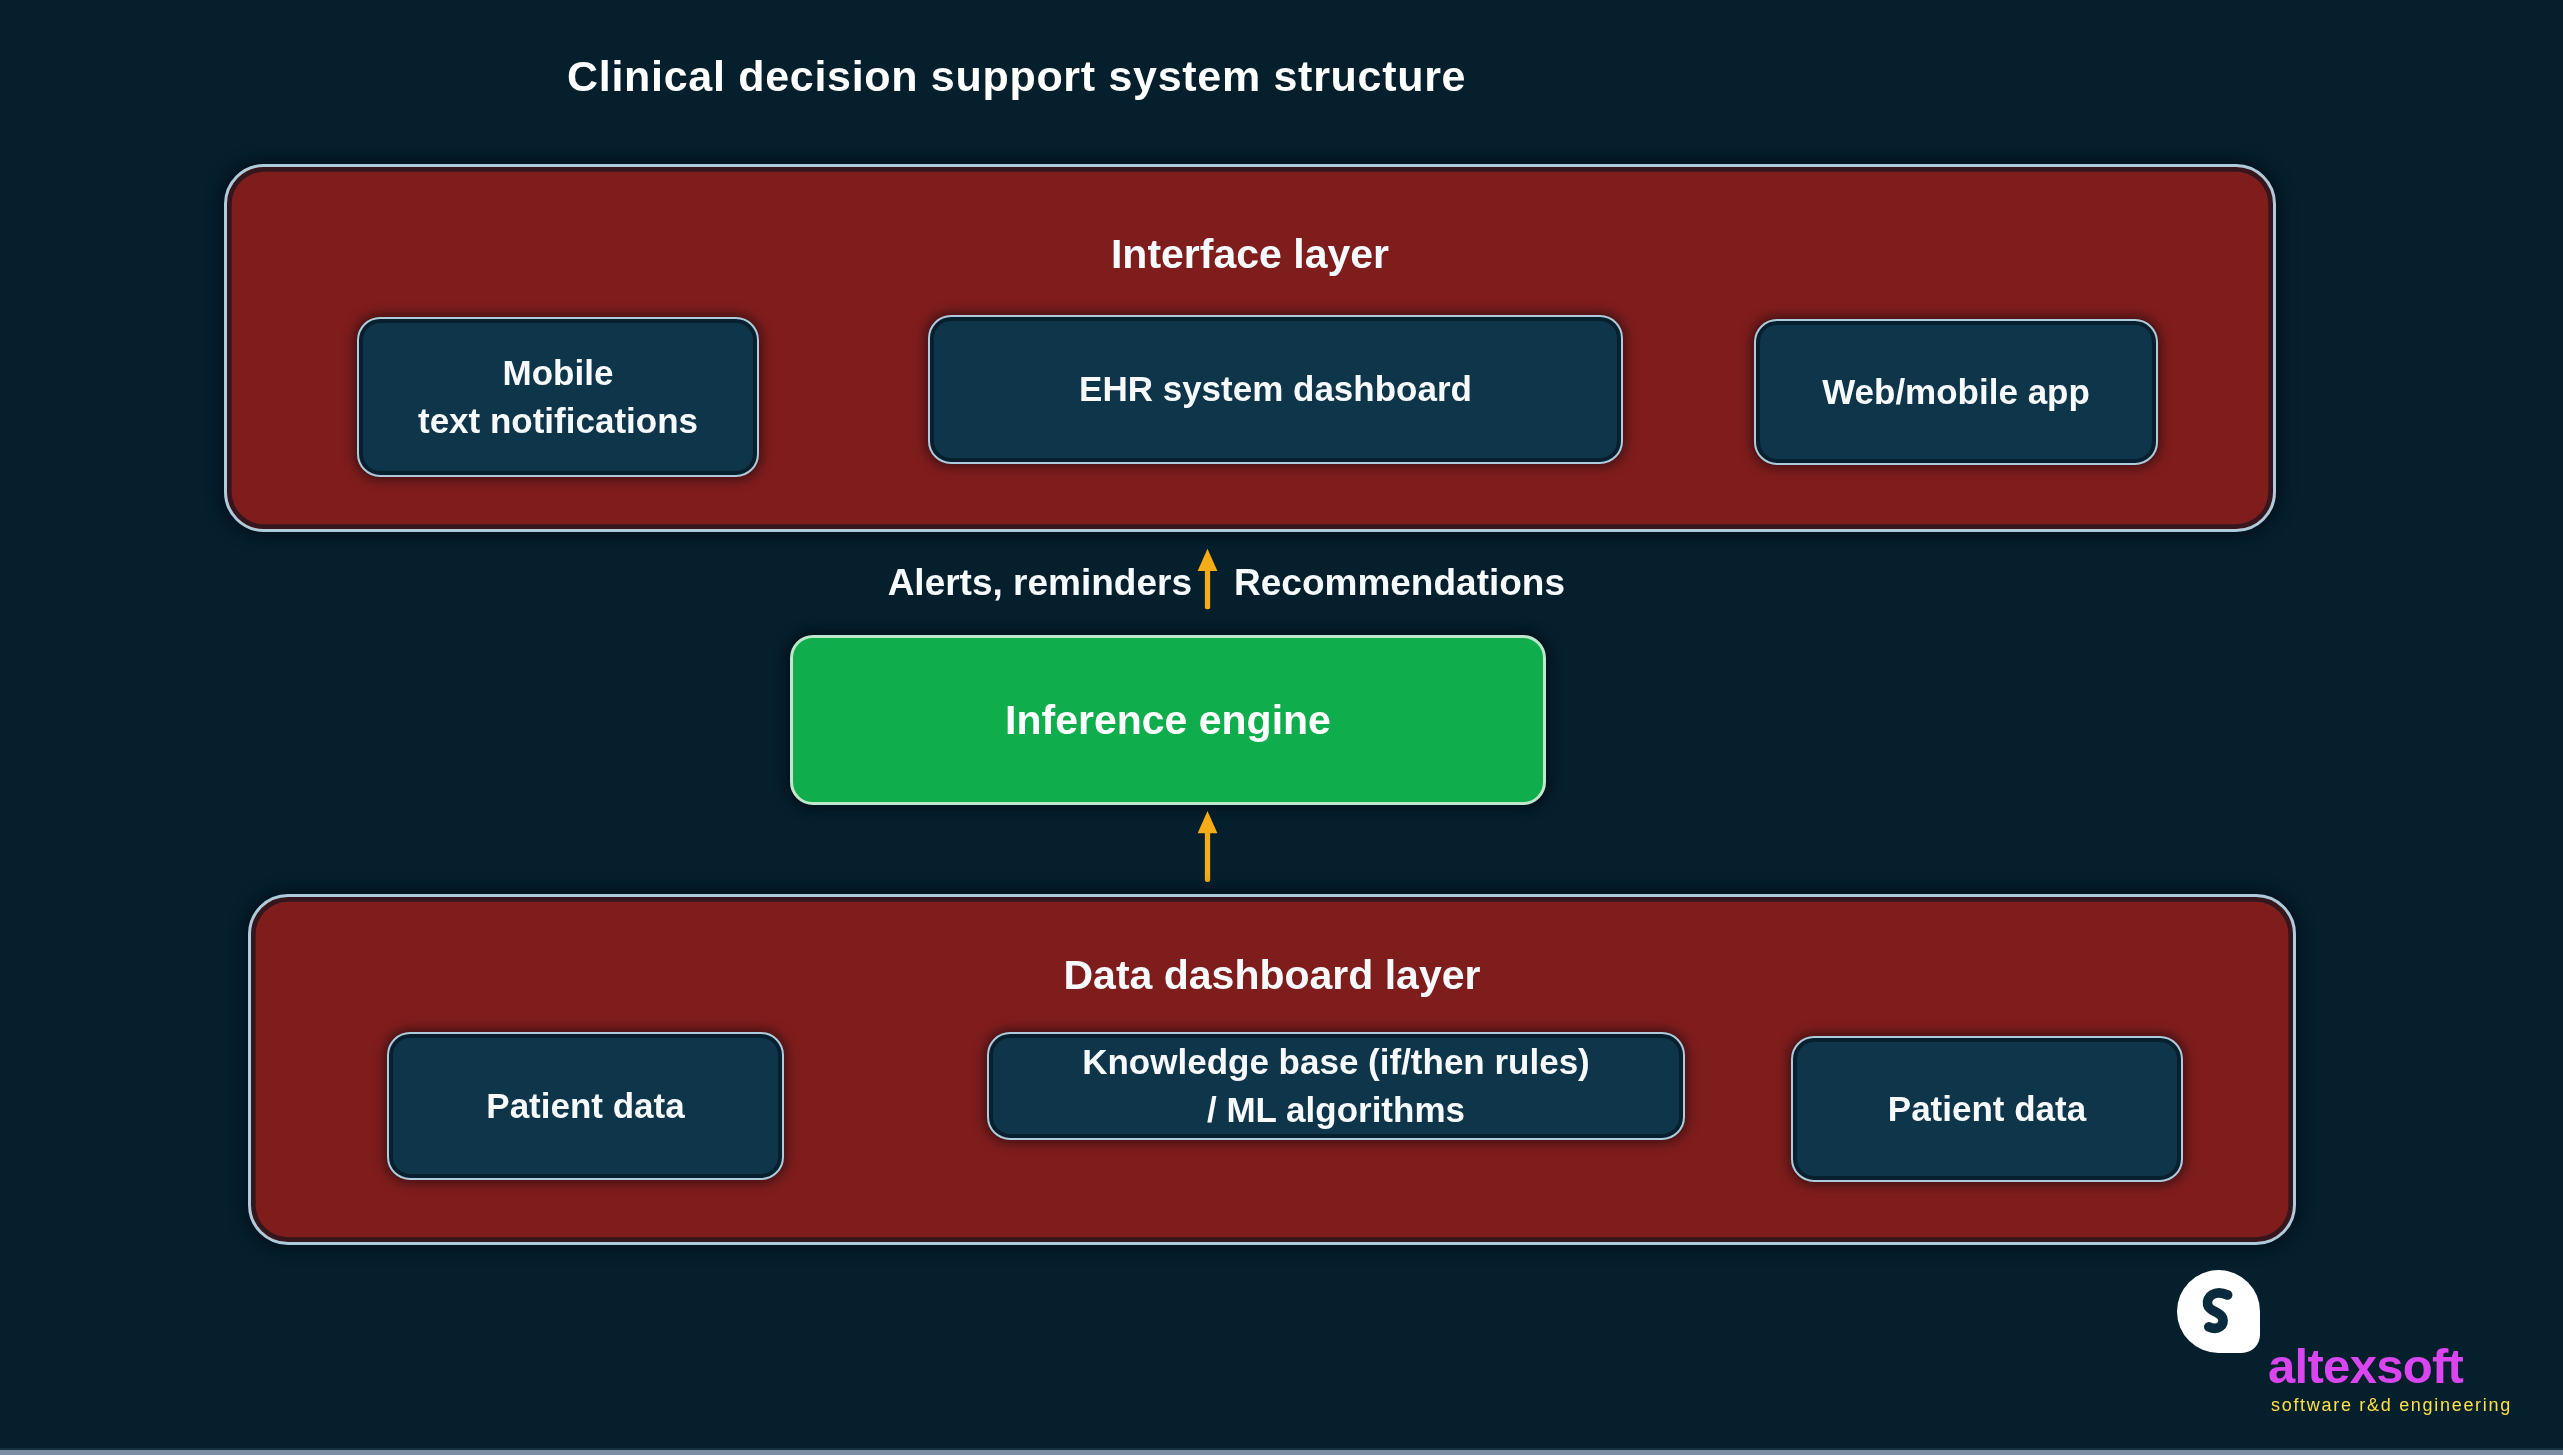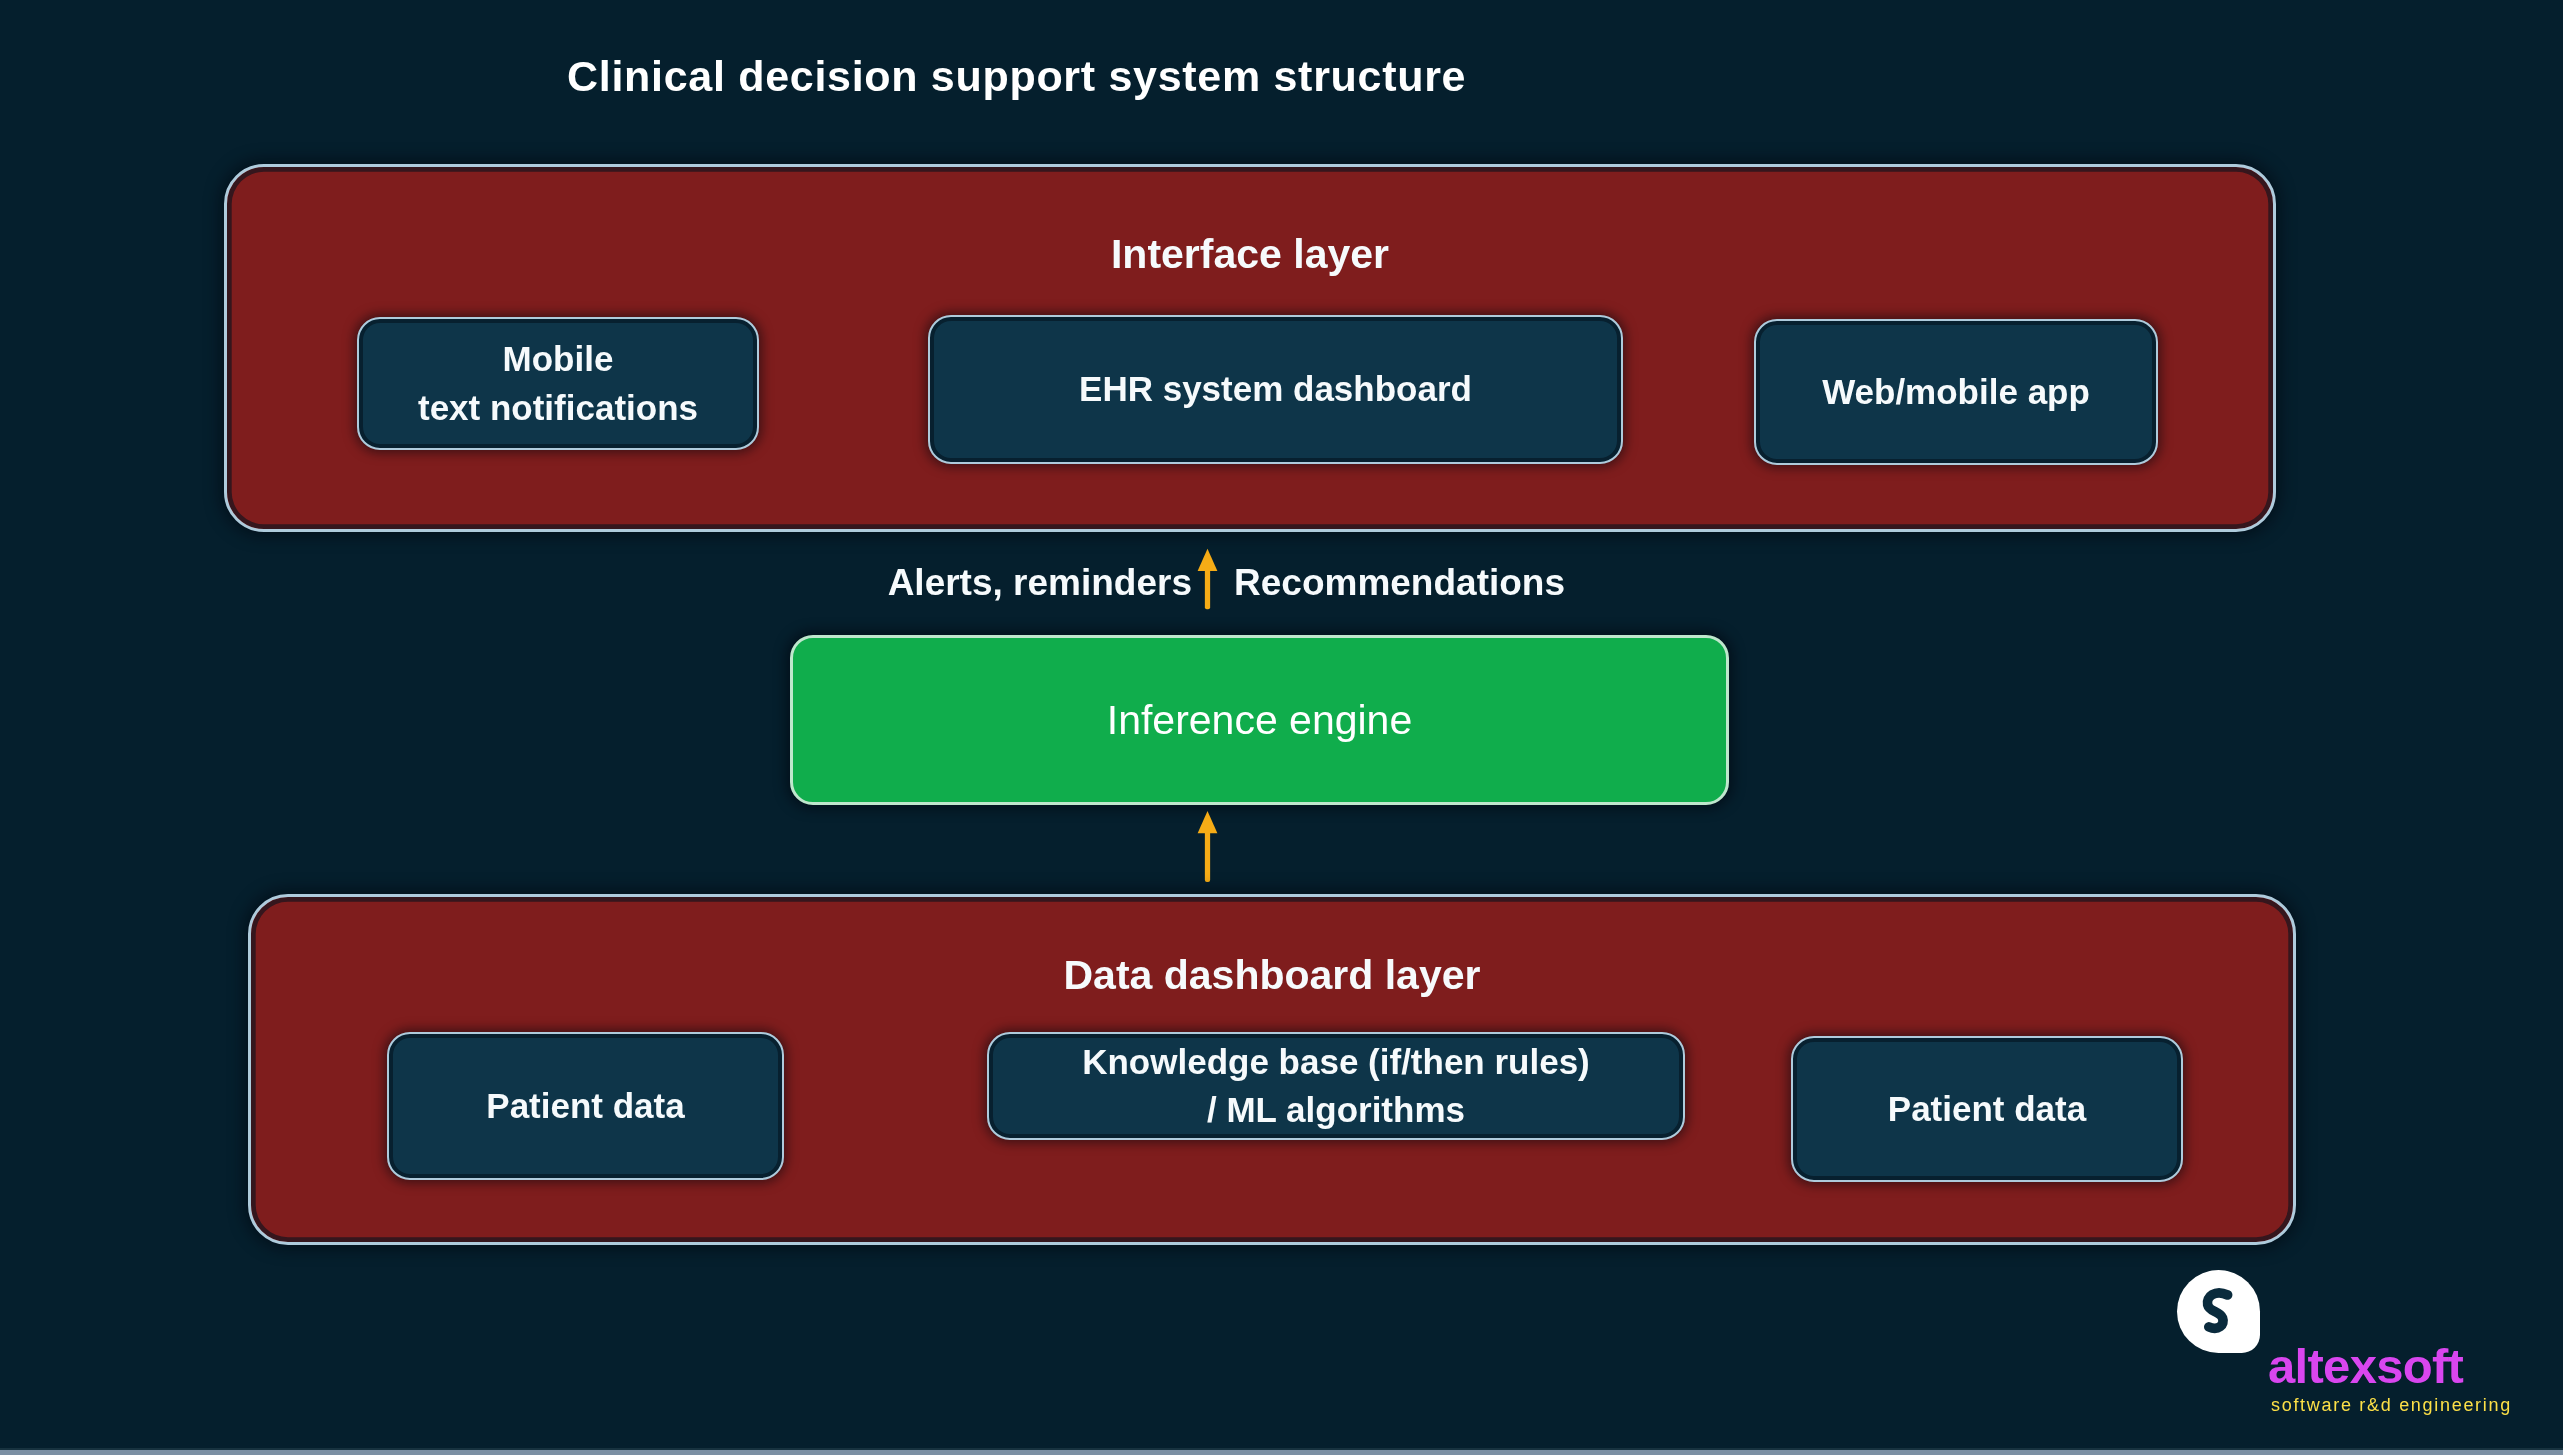--- a/index.html
+++ b/index.html
@@ -36,45 +36,45 @@
 
   .node{
     position:absolute;box-sizing:border-box;
     background:#0e3549;
     border:2.7px solid #aecbdc;border-radius:23px;
     box-shadow:0 0 10.7px 2.7px rgba(0,6,12,.5), inset 0 0 0 4px rgba(3,18,30,.6);
     display:flex;flex-direction:column;align-items:center;justify-content:center;
     text-align:center;color:#f6fafc;font-size:35px;font-weight:700;line-height:1.38;
   }
   
-  .node-mobile   {left:130px; top:150px; width:402px;  height:133px;}
+  .node-mobile   {left:130px; top:150px; width:402px;  height:160px;}
   .node-ehr      {left:701px;top:148px; width:695px; height:149px;}
   .node-web      {left:1527px;top:152px; width:404px;  height:146px;}
   
   .node-clinical {left:136px; top:135px; width:397px;  height:148px;}
   .node-knowledge{left:736px;top:135px; width:698px; height:108px;}
   .node-patient  {left:1540px;top:139px; width:392px;  height:146px;}
 
   .flow-label{
     position:absolute;color:#f6fafc;font-size:37px;font-weight:700;white-space:nowrap;text-align:center;
   }
   .flow-label-left{top:562px;right:1371px;}   
   .flow-label-right{top:562px;left:1234px;}
 
   .arrow{position:absolute;width:29px;}
   .arrow-top{left:1193px;top:547px;height:64px;}
   .arrow-bottom{left:1193px;top:809px;height:75px;}
 
   .engine{
-    position:absolute;left:790px;top:635px;width:939px;height:170px;
+    position:absolute;left:790px;top:635px;width:756px;height:170px;
     box-sizing:border-box;background:#10ad4c;
     border:3.3px solid #bfe7cd;border-radius:23px;
     box-shadow:0 0 12px 3.3px rgba(0,6,12,.55);
     display:flex;align-items:center;justify-content:center;
-    color:#ffffff;font-size:41px;font-weight:400;
+    color:#ffffff;font-size:41px;font-weight:700;
   }
 
   .logo-mark{
     position:absolute;left:2177px;top:1270px;width:83px;height:83px;
     background:#ffffff;border-radius:50% 50% 22% 50%;
     display:flex;align-items:center;justify-content:center;
   }
   .logo-word{
     position:absolute;left:2268px;top:1338px;
     font-size:49px;font-weight:700;color:#d946ef;letter-spacing:-0.7px;white-space:nowrap;

